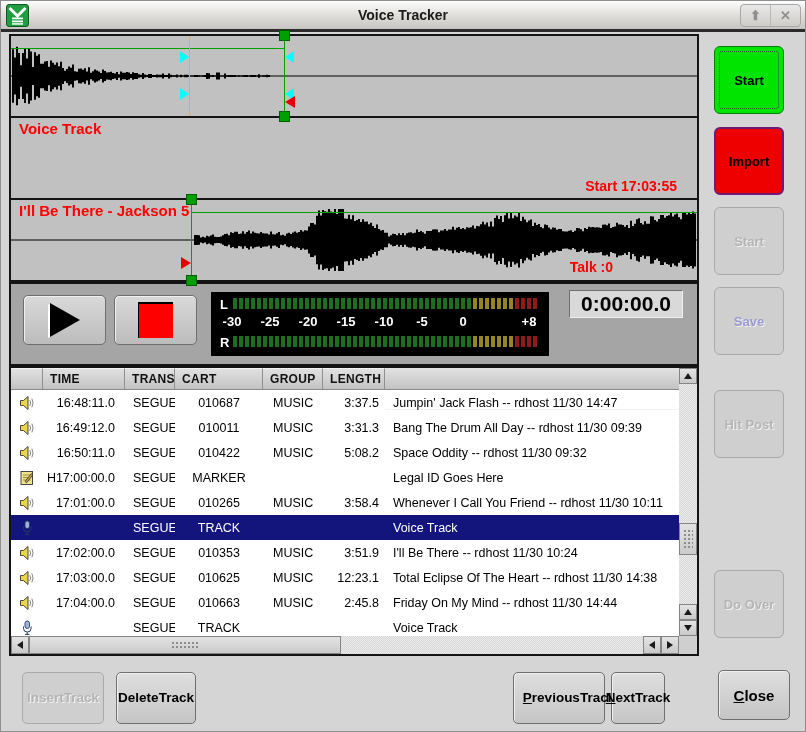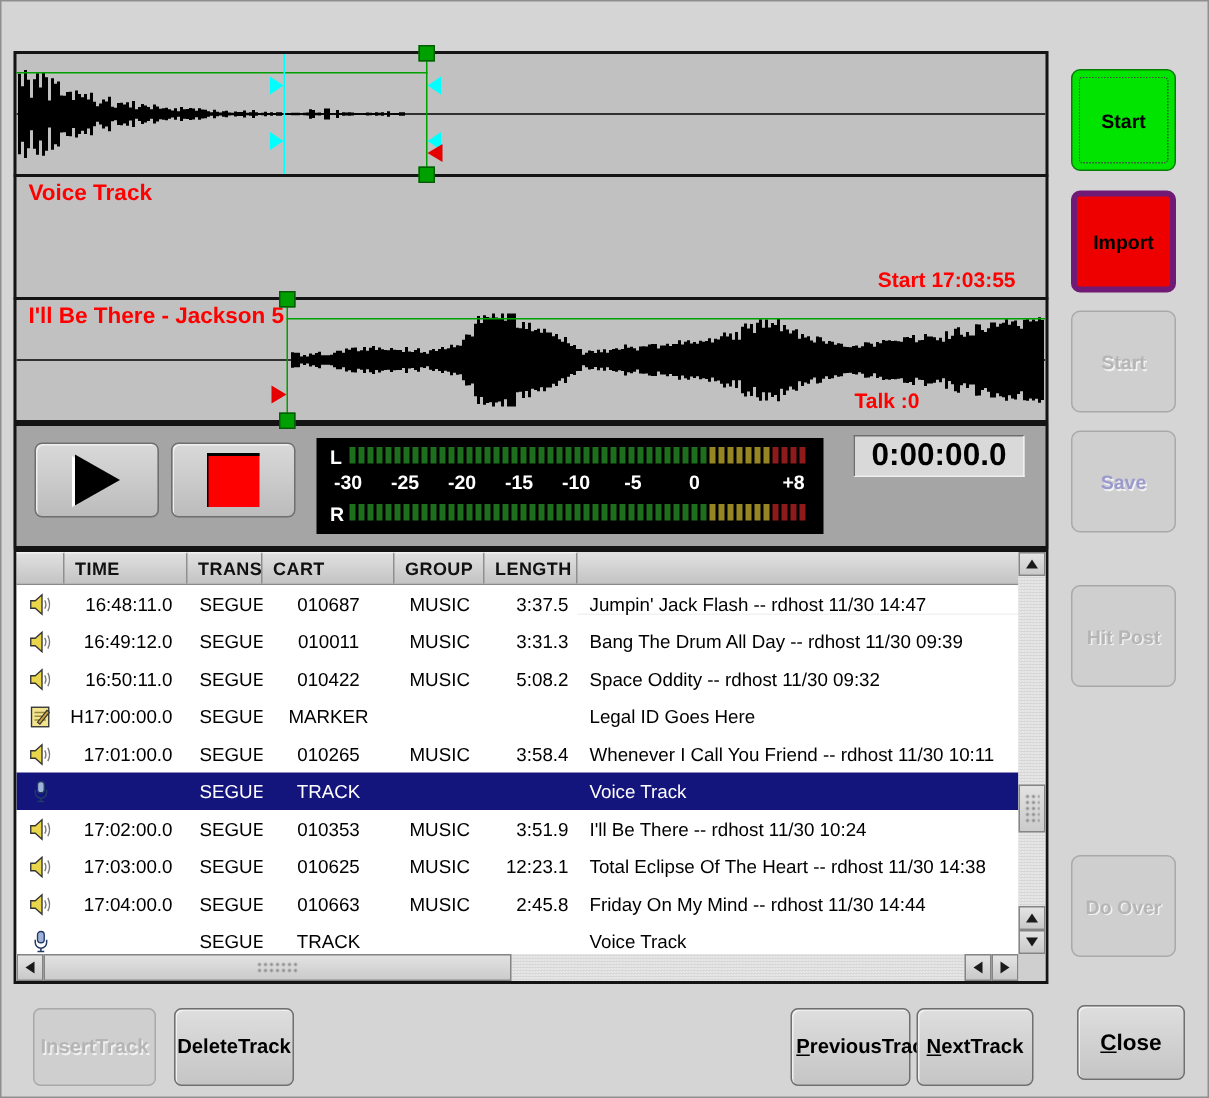--- a/index.html
+++ b/index.html
@@ -87,41 +87,55 @@
   .hthumb::after{top:4px;bottom:4px;left:calc(50% - 14px);width:28px;}
   .a-up{width:0;height:0;border-left:4px solid transparent;border-right:4px solid transparent;border-bottom:6px solid #1a1a1a;}
   .a-down{width:0;height:0;border-left:4px solid transparent;border-right:4px solid transparent;border-top:6px solid #1a1a1a;}
   .a-left{width:0;height:0;border-top:4px solid transparent;border-bottom:4px solid transparent;border-right:6px solid #1a1a1a;}
   .a-right{width:0;height:0;border-top:4px solid transparent;border-bottom:4px solid transparent;border-left:6px solid #1a1a1a;}
 
   
   .rb{position:absolute;left:713px;width:70px;height:68px;box-sizing:border-box;border-radius:6px;display:flex;align-items:center;justify-content:center;font-size:13px;font-weight:bold;text-align:center;}
   .rb.green{top:45px;background:var(--c-start_green,#00e400);border:1px solid #0a7c0a;color:#000;position:absolute;}
   .rb.green::after{content:'';position:absolute;inset:4px;border:1px dotted #444;border-radius:3px;}
-  .rb.red{top:126px;background:var(--c-import_red,#ee0000);border:4px solid #701a75;color:#000;}
+  .rb.red{top:126px;background:var(--c-import_red,#ee0000);border:2px solid #701a75;color:#000;}
   .rb.dis{background:#cfcfcf;border:1px solid #a9a9a9;color:#b5b5b5;text-shadow:1px 1px 0 #f2f2f2;}
   .rb.b-start2{top:206px;}
   .rb.b-save{top:286px;color:#9a9ace;}
   .rb.b-hitpost{top:389px;}
   .rb.b-doover{top:569px;}
   .btn-live{background:linear-gradient(#dedede,#c5c5c5);border:1px solid #6f6f6f;color:#000;box-shadow:inset 1px 1px 0 #f0f0f0;}
   .rb.b-close{left:717px;top:669px;width:72px;height:50px;border-radius:5px;font-size:15px;}
   .bb{position:absolute;top:671px;height:52px;box-sizing:border-box;border-radius:5px;display:flex;flex-direction:row;align-items:center;justify-content:center;font-size:13.5px;font-weight:bold;line-height:1.45;text-align:center;}
   .bb.dis{background:#cfcfcf;border:1px solid #a9a9a9;color:#b5b5b5;text-shadow:1px 1px 0 #f2f2f2;}
   .b-insert{left:21px;width:82px;}
   .b-delete{left:115px;width:80px;}
-  .b-previous{left:526px;width:80px;padding-left:20px;}
-  .b-next{left:610px;width:78px;}
+  .b-previous{left:512px;width:92px;padding-left:20px;}
+  .b-next{left:610px;width:54px;}
   .bb u, .rb u{text-decoration:underline;}
 </style>
 </head>
 <body>
 
 <div class="window">
 
+  <div class="titlebar">
+    <svg class="app-icon" viewBox="0 0 23 23">
+      <rect x="0.5" y="0.5" width="22" height="22" rx="2.5" fill="#1f9d40" stroke="#0c5d23"></rect>
+      <path d="M3.5 4 L11.5 12 L19.5 4" fill="none" stroke="#fff" stroke-width="3"></path>
+      <rect x="6" y="13.5" width="11" height="1.8" fill="#fff"></rect>
+      <rect x="6" y="16.5" width="11" height="1.8" fill="#fff"></rect>
+      <rect x="6" y="19.2" width="11" height="1.5" fill="#fff"></rect>
+    </svg>
+    <span class="title-text">Voice Tracker</span>
+    <div class="win-controls">
+      <div class="win-btn">⬆</div>
+      <div class="win-btn">✕</div>
+    </div>
+  </div>
 
   <div class="wave-stack">
 
     <div class="pane">
       <svg class="wave-svg" id="wave1" width="686" height="80">
           <line x1="0" x2="686" y1="40" y2="40" stroke="#000" stroke-width="1"></line>
           <path d="M2 13.2L2 66.8M4 21.5L4 58.5M6 10.7L6 69.3M8 17.1L8 62.9M10 29.2L10 50.8M12 16.9L12 63.1M14 12.9L14 67.1M16 22.4L16 57.6M18 12.2L18 67.8M20 15.5L20 64.5M22 31.0L22 49.0M24 16.2L24 63.8M26 19.8L26 60.2M28 18.3L28 61.7M30 27.7L30 52.3M32 27.8L32 52.2M34 25.4L34 54.6M36 25.1L36 54.9M38 30.7L38 49.3M40 24.4L40 55.6M42 26.7L42 53.3M44 28.8L44 51.2M46 26.6L46 53.4M48 30.3L48 49.7M50 25.8L50 54.2M52 31.9L52 48.1M54 34.8L54 45.2M56 33.0L56 47.0M58 30.4L58 49.6M60 31.7L60 48.3M62 28.5L62 51.5M64 35.2L64 44.8M66 35.8L66 44.2M68 32.7L68 47.3M70 32.5L70 47.5M72 33.7L72 46.3M74 32.2L74 47.8M76 35.6L76 44.4M78 31.3L78 48.7M80 36.8L80 43.2M82 35.3L82 44.7M84 33.4L84 46.6M86 34.4L86 45.6M88 35.4L88 44.6M90 36.9L90 43.1M92 33.6L92 46.4M94 35.0L94 45.0M96 36.5L96 43.5M98 36.2L98 43.8M100 35.8L100 44.2M102 36.9L102 43.1M104 37.6L104 42.4M106 36.1L106 43.9M108 38.2L108 41.8M110 35.4L110 44.6M112 36.8L112 43.2M114 36.7L114 43.3M116 36.0L116 44.0M118 36.4L118 43.6M120 37.9L120 42.1M122 36.2L122 43.8M124 37.0L124 43.0M126 37.1L126 42.9M128 38.2L128 41.8M130 38.8L130 41.2M132 37.1L132 42.9M134 38.5L134 41.5M136 39.0L136 41.0M138 38.1L138 41.9M140 37.9L140 42.1M142 39.0L142 41.0M144 39.1L144 40.9M146 38.4L146 41.6M148 38.7L148 41.3M150 38.7L150 41.3M152 37.6L152 42.4M154 39.1L154 40.9M156 38.9L156 41.1M158 37.4L158 42.6M160 38.8L160 41.2M162 39.3L162 40.7M164 39.2L164 40.8M166 38.5L166 41.5M168 39.4L168 40.6M170 38.8L170 41.2M172 39.4L172 40.6M174 38.8L174 41.2M176 38.8L176 41.2M178 39.3L178 40.7M180 39.4L180 40.6M182 39.4L182 40.6M184 39.1L184 40.9M186 39.1L186 40.9M188 39.2L188 40.8M190 39.5L190 40.5M192 39.2L192 40.8M194 39.0L194 41.0M196 36.9L196 43.1M198 37.3L198 42.7M200 39.2L200 40.8M202 39.0L202 41.0M204 39.5L204 40.5M206 36.4L206 43.6M208 36.4L208 43.6M210 39.5L210 40.5M212 39.5L212 40.5M214 37.4L214 42.6M216 39.3L216 40.7M218 38.9L218 41.1M220 39.0L220 41.0M222 38.9L222 41.1M224 39.0L224 41.0M226 39.4L226 40.6M228 39.3L228 40.7M230 39.5L230 40.5M232 39.3L232 40.7M234 39.0L234 41.0M236 39.1L236 40.9M238 39.4L238 40.6M240 38.9L240 41.1M242 39.1L242 40.9M244 38.9L244 41.1M246 39.5L246 40.5M248 38.2L248 41.8M250 39.5L250 40.5M252 39.3L252 40.7M254 39.3L254 40.7M256 38.8L256 41.2M258 38.9L258 41.1" stroke="#000" stroke-width="2" fill="none"></path>
         </svg>
       <div class="hline-green" style="left:0;width:274px;"></div>
       <div class="vline cyan" style="left:178px;"></div>

